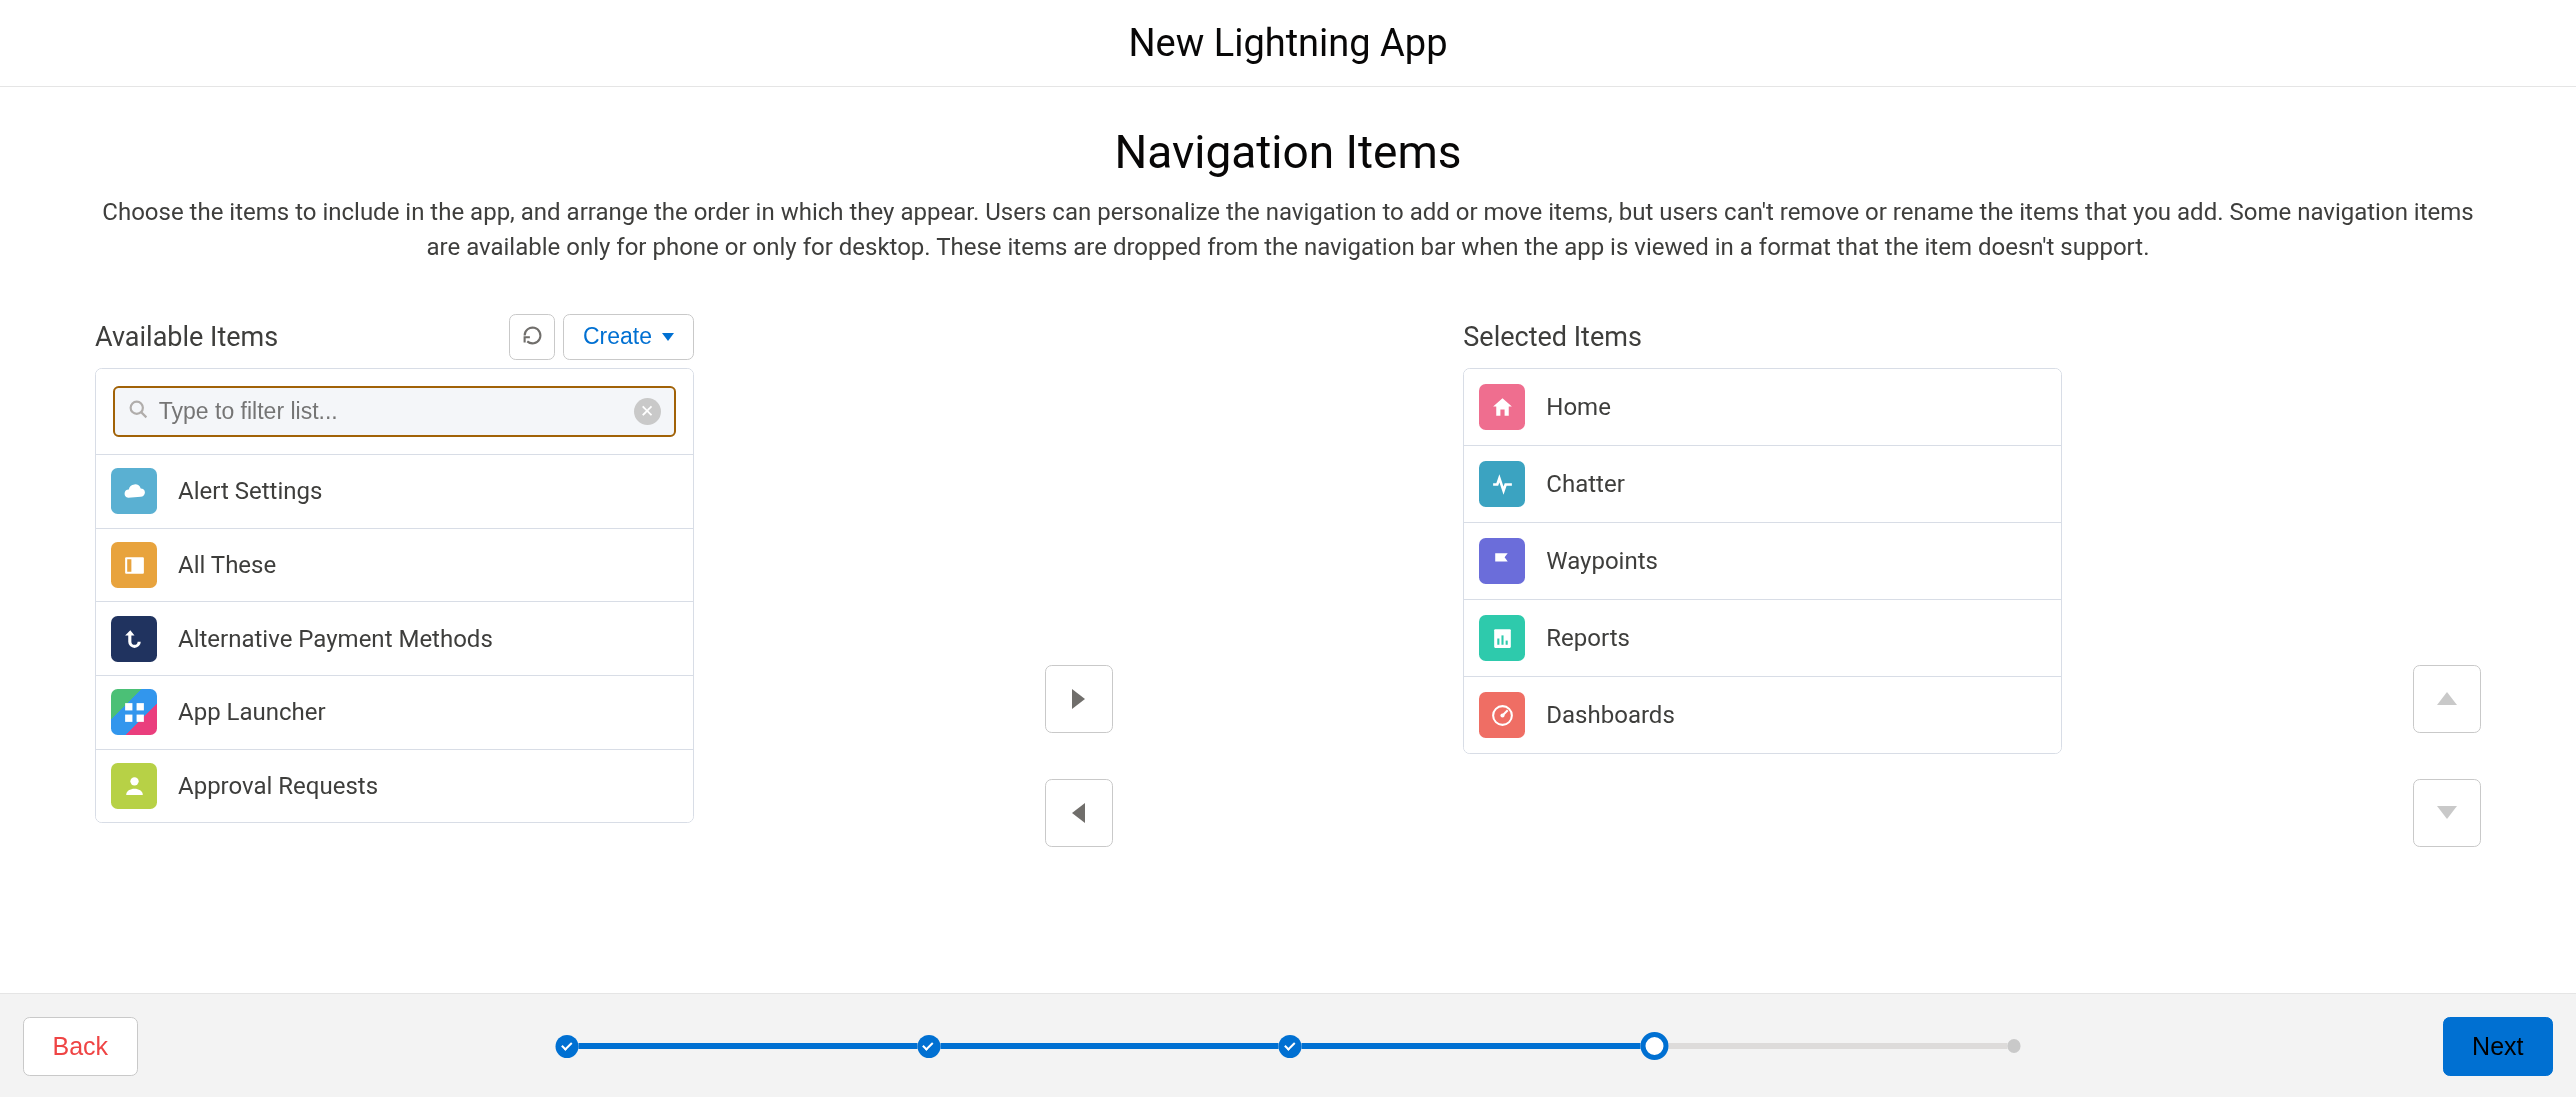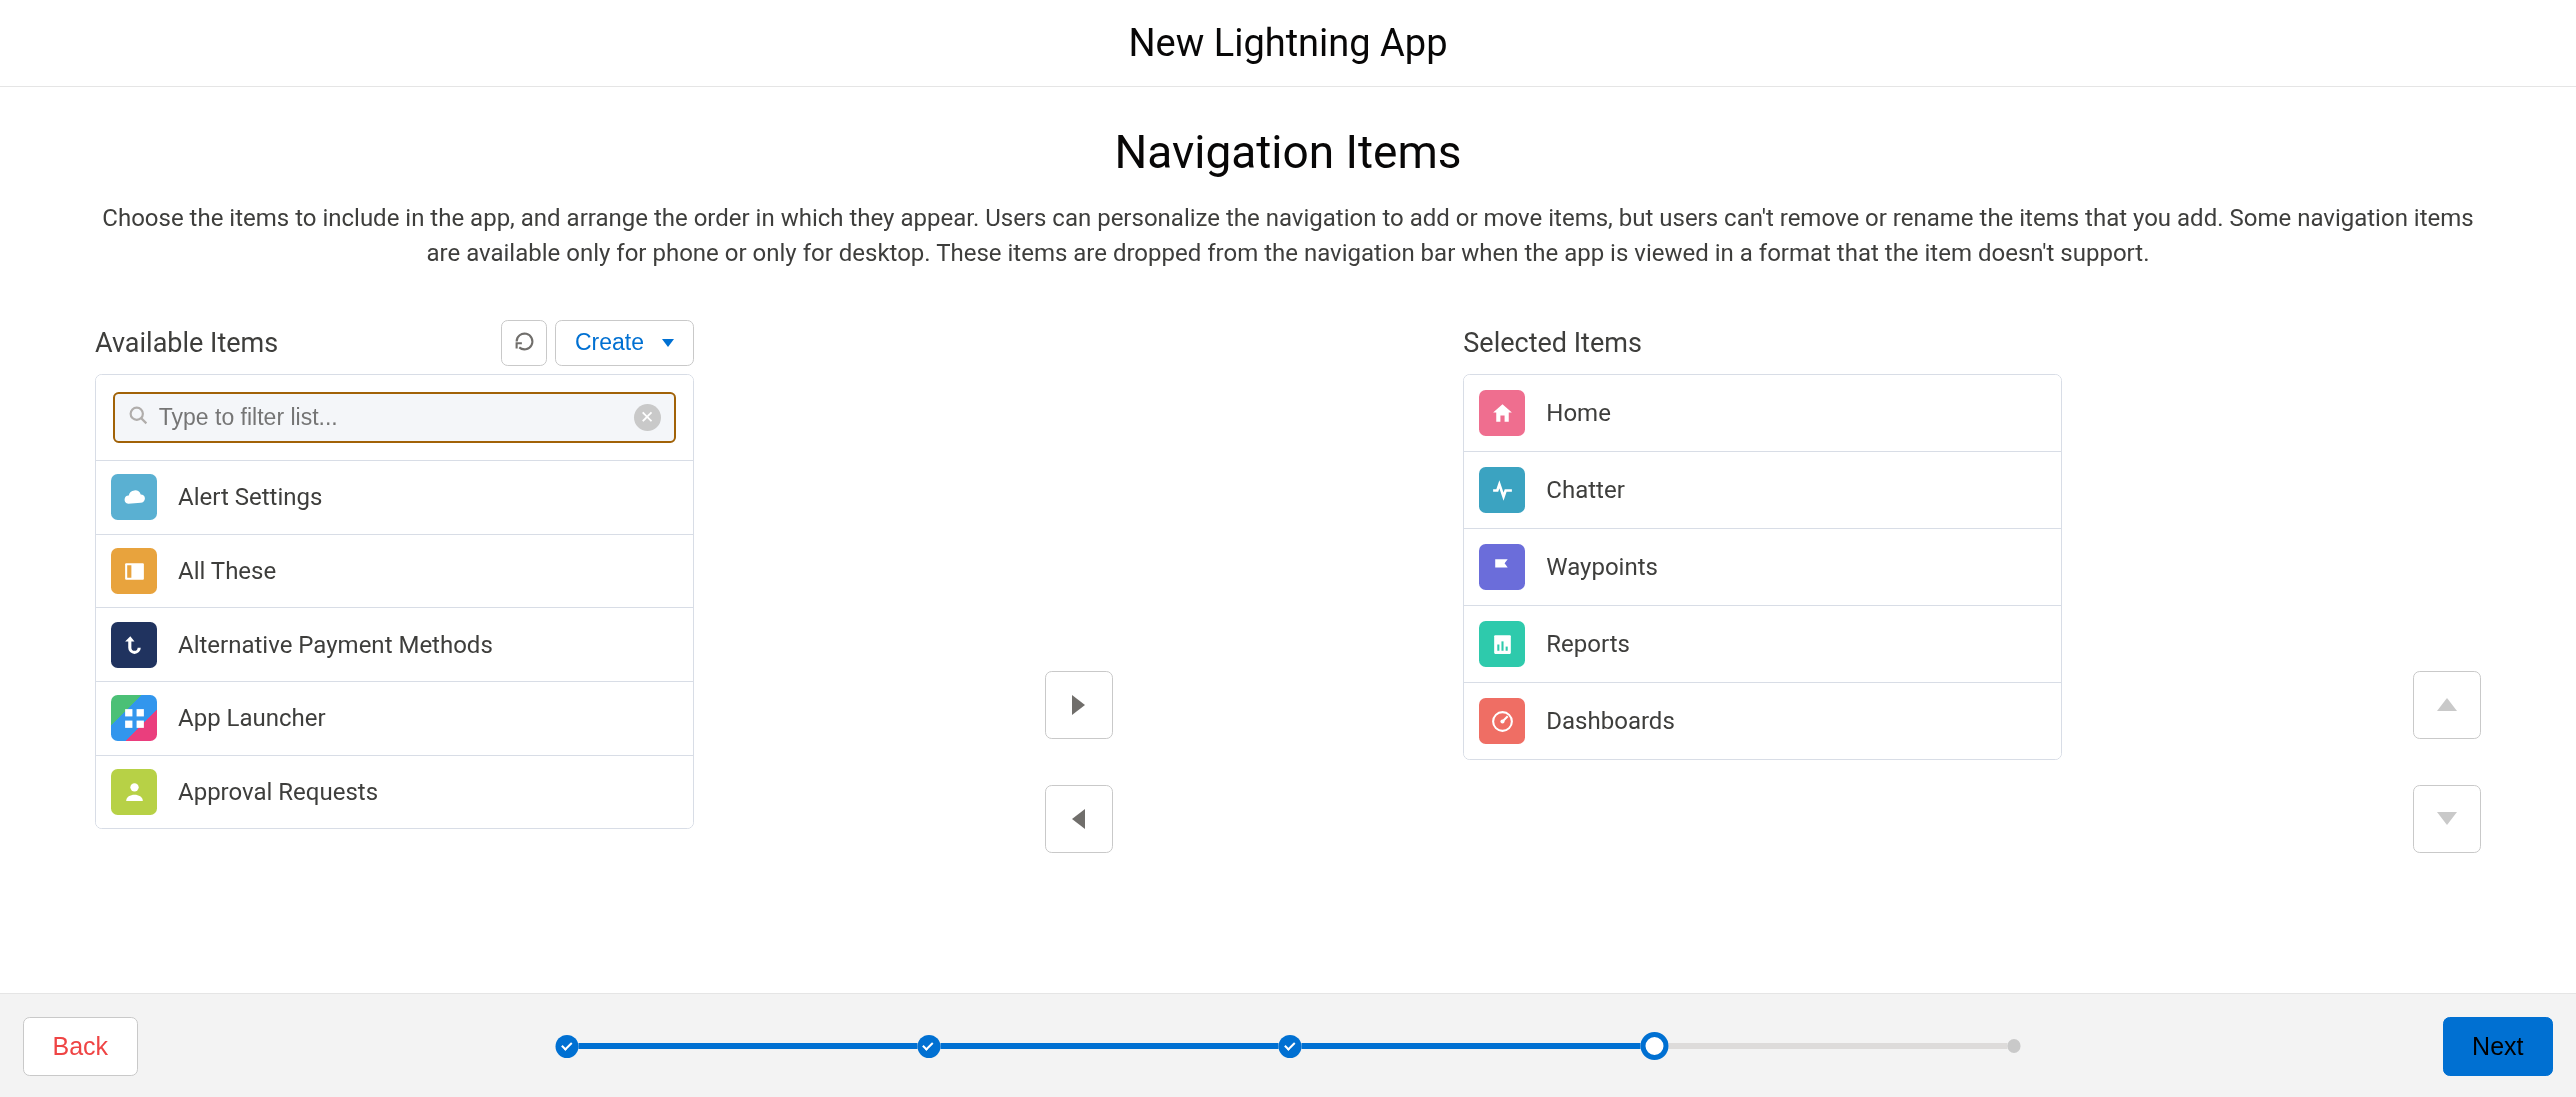--- a/index.html
+++ b/index.html
@@ -20,21 +20,21 @@
   padding: 21px 0 21px;
   border-bottom: 1.9px solid #e5e5e5;
 }
 .content {
   padding: 38px 95px 0;
 }
 .section-title {
   font-size: 46px;
   font-weight: 400;
   text-align: center;
-  margin: 0 0 22px;
+  margin: 0 0 16px;
 }
 .section-desc {
   font-size: 24px;
   color: #3e3e3c;
   text-align: center;
   line-height: 1.45;
   max-width: 2397px;
   margin: 0 auto 48px;
 }
 .dual-list {
@@ -67,21 +67,21 @@
   color: #706e6b;
 }
 .btn-create {
   height: 46px;
   padding: 0 19px;
   border: 1px solid #c9c9c9;
   border-radius: 6.7px;
   background: #fff;
   color: #0070d2;
   font-size: 23px;
-  display: flex; align-items: center; gap: 18px;
+  display: flex; align-items: center; gap: 10px;
   cursor: pointer;
 }
 .caret-down {
   width: 0; height: 0;
   border-left: 6.7px solid transparent;
   border-right: 6.7px solid transparent;
   border-top: 8.6px solid #0070d2;
 }
 .listbox {
   border: 1px solid #d8dde6;

